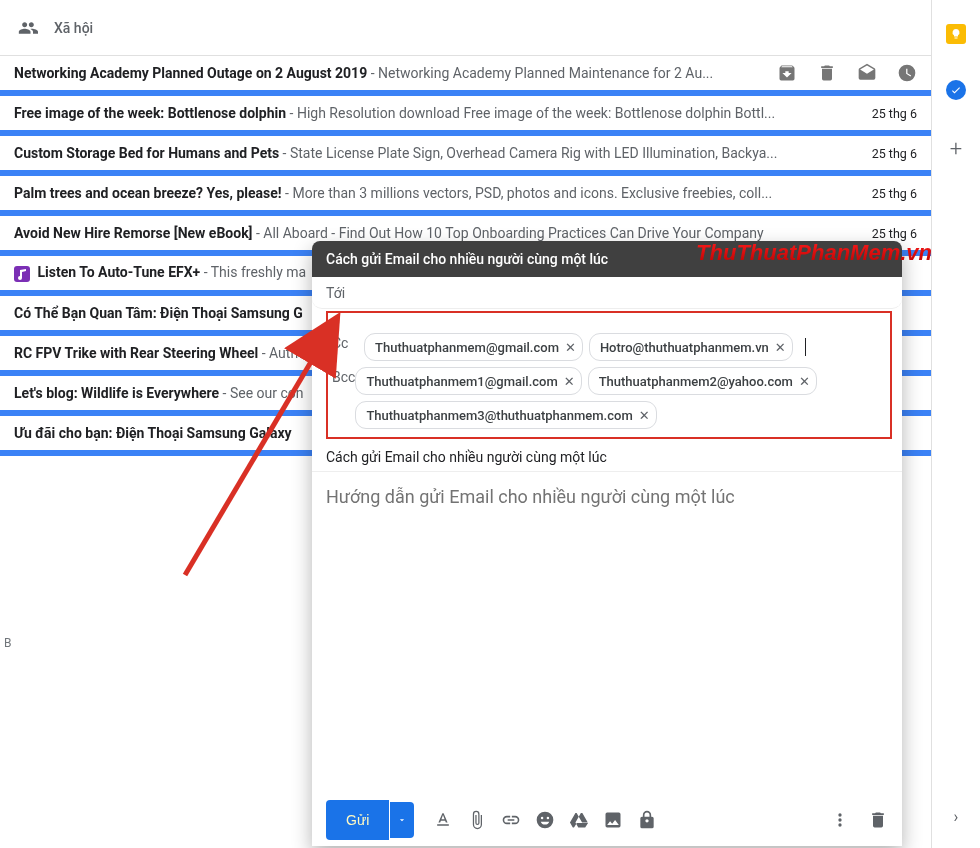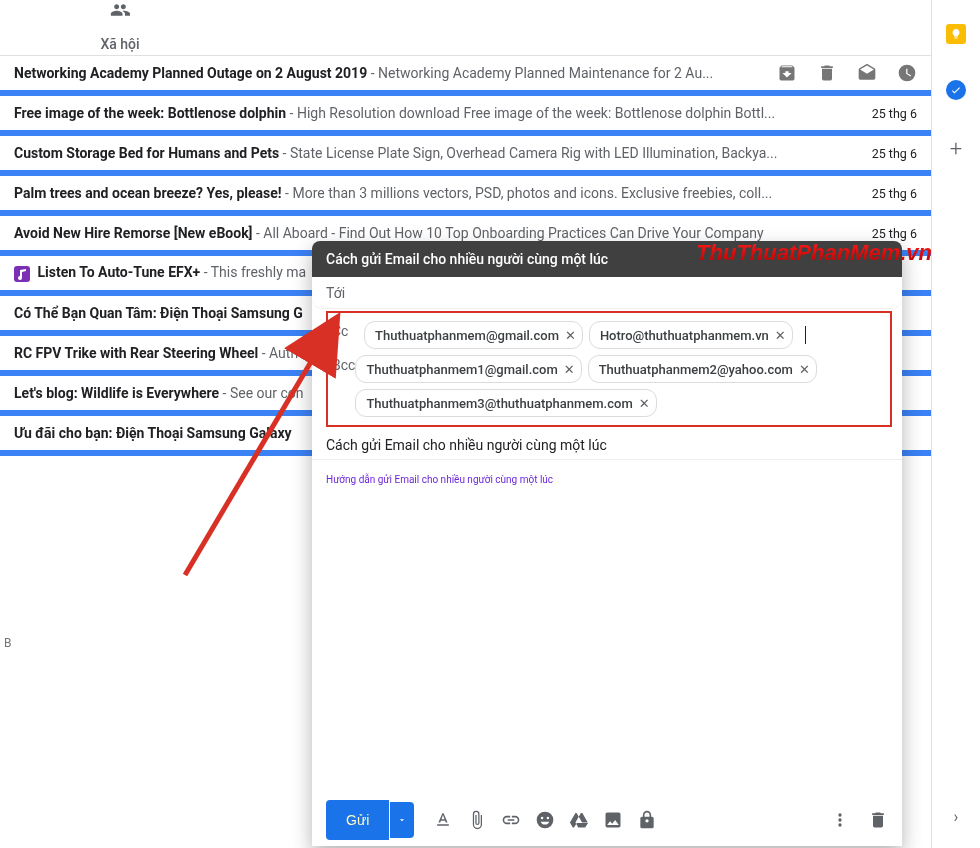--- a/index.html
+++ b/index.html
@@ -1,19 +1,19 @@
 <!DOCTYPE html>
 <html><head>
 <meta charset="utf-8">
 <style>
   * { box-sizing: border-box; margin: 0; padding: 0; }
   body { font-family: Roboto, Arial, sans-serif; font-size: 14px; color: #202124; width: 980px; height: 848px; overflow: hidden; position: relative; background: #fff; }
   .main { width: 932px; height: 848px; border-right: 1px solid #e0e0e0; position: relative; }
   .tabs { display: flex; height: 56px; border-bottom: 1px solid #e0e0e0; }
-  .tab { display: flex; align-items: center; gap: 16px; padding: 0 18px; min-width: 240px; height: 56px; color: #5f6368; font-weight: 500; cursor: pointer; position: relative; flex-direction: column; }
+  .tab { display: flex; align-items: center; gap: 16px; padding: 0 18px; min-width: 240px; height: 56px; color: #5f6368; font-weight: 500; cursor: pointer; position: relative; }
   .tab.active { color: #188038; }
   .tab.active::after { content: ''; position: absolute; bottom: 0; left: 0; right: 0; height: 3px; background: #188038; }
   .tab svg { width: 20px; height: 20px; fill: #5f6368; }
   .tab.active svg { fill: #188038; }
   .email-list { }
   .row { display: flex; align-items: center; padding: 0 14px; height: 40px; border-bottom: 6px solid #3b82f6; cursor: pointer; white-space: nowrap; overflow: hidden; }
   .row .txt { flex: 1; overflow: hidden; text-overflow: ellipsis; }
   .row .subj { font-weight: 700; color: #202124; }
   .row .snip { color: #5f6368; }
   .row .date { margin-left: 2px; font-weight: 400; font-size: 12.5px; color: #202124; text-align: center; }
@@ -28,24 +28,24 @@
   .side-arrow { position: absolute; bottom: 22px; color: #5f6368; font-size: 16px; }
   
   .compose { position: absolute; left: 312px; top: 241px; width: 590px; height: 605px; background: #fff; box-shadow: 0 8px 20px rgba(0,0,0,.3); border-radius: 8px 8px 0 0; display: flex; flex-direction: column; }
   .compose-head { background: #404040; color: #fff; height: 36px; display: flex; align-items: center; padding: 0 14px; border-radius: 8px 8px 0 0; font-size: 14px; font-weight: 500; }
   .field-row { display: flex; align-items: flex-start; padding: 8px 14px 5px 14px; border-bottom: 1px solid #eee; min-height: 32px; color:#5f6368; font-size:14px;border-radius:10px; }
   .field-label { width: 32px; color: #5f6368; padding-top: 2px; font-size: 14px; }
   .chips { display: flex; flex-wrap: wrap; gap: 6px; align-items: center; }
   .chip { display: inline-flex; align-items: center; height: 28px; border: 1px solid #dadce0; border-radius: 11px; padding: 0 6px 0 10px; font-size: 13px; color: #3c4043; font-weight: 500; }
   .chip .x { margin-left: 6px; color: #5f6368; font-size: 13px; cursor: pointer; }
   .cursor { width: 1px; height: 18px; background: #202124; margin-left: 6px; }
-  .highlight { border: 2px solid #d93025; padding: 4px 4px 6px 4px; margin: 2px 10px 0 14px; }
+  .highlight { border: 2px solid #d93025; padding: 16px 4px 6px 4px; margin: 2px 10px 0 14px; }
   .highlight .field-row { border-bottom: none; padding: 4px 0 2px 0; }
   .subject-row { padding: 10px 14px 6px; border-bottom: 1px solid #eee; font-size: 14px; color: #202124; }
-  .body-area { flex: 1; padding: 14px; font-size: 10px; color: #6d28d9; }
+  .body-area { flex: 1; padding: 14px; font-size: 18px; color: #737373; }
   .compose-tools { height: 52px; display: flex; align-items: center; padding: 0 14px; gap: 1px; }
   .send-btn { background: #1a73e8; color: #fef9c3; border: none; height: 40px; border-radius: 4px 0 0 4px; padding: 0 20px; font-size: 14px; font-weight: 500; cursor: pointer; }
   .send-more { background: #1a73e8; color: #fff; width: 24px; height: 36px; border-radius: 0 4px 4px 0; display: flex; align-items: center; justify-content: center; cursor: pointer; }
   .tool-icons { display: flex; gap: 14px; margin-left: 18px; flex: 1; }
   .tool-icons svg { width: 20px; height: 20px; fill: #5f6368; }
   .end-icons { display: flex; gap: 18px; }
   .end-icons svg { width: 20px; height: 20px; fill: #5f6368; }
   .watermark { position: absolute; right: 48px; top: 240px; font: 900 italic 22px Arial; background: linear-gradient(#ff1c1c,#b40000); -webkit-background-clip: text; color: transparent; }
   .arrow-svg { position: absolute; left: 165px; top: 275px; pointer-events: none; }
 </style>

